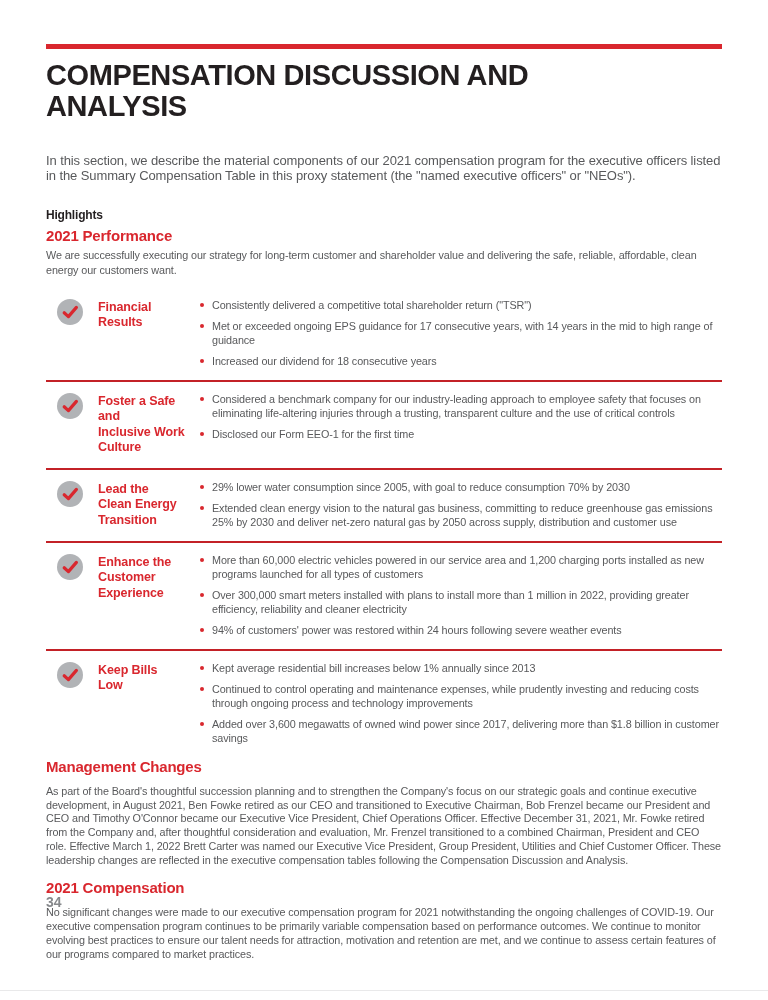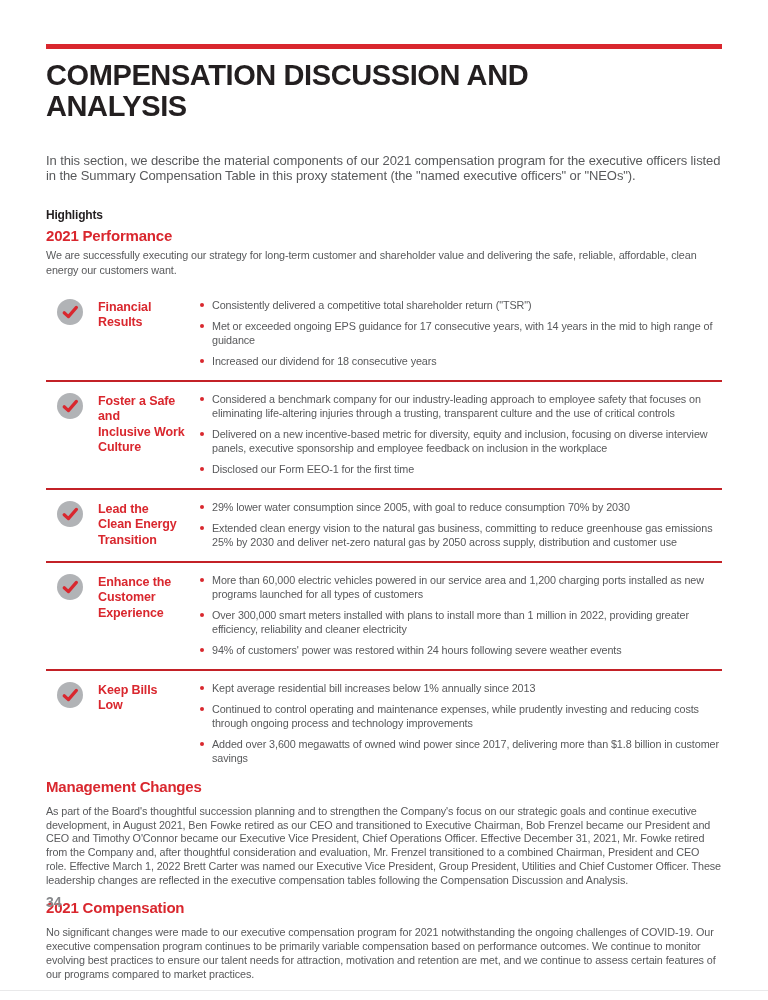--- a/index.html
+++ b/index.html
@@ -134,21 +134,20 @@
               <path class="icon-check" d="M7.2 13.8 L11.4 17.6 L19.4 8.4"></path>
             </svg>
           </div>
           <div class="row-label">
             <span>Foster a Safe and</span>
             <span>Inclusive Work</span>
             <span>Culture</span>
           </div>
           <ul class="row-bullets">
             <li>Considered a benchmark company for our industry-leading approach to employee safety that focuses on eliminating life-altering injuries through a trusting, transparent culture and the use of critical controls</li>
-            <li>Delivered on a new incentive-based metric for diversity, equity and inclusion, focusing on diverse interview panels, executive sponsorship and employee feedback on inclusion in the workplace</li>
             <li>Disclosed our Form EEO-1 for the first time</li>
           </ul>
         </div>
 
         <div class="perf-row">
           <div class="row-icon">
             <svg viewBox="0 0 26 26" aria-hidden="true">
               <circle class="icon-circle" cx="13" cy="13" r="13"></circle>
               <path class="icon-check" d="M7.2 13.8 L11.4 17.6 L19.4 8.4"></path>
             </svg>

